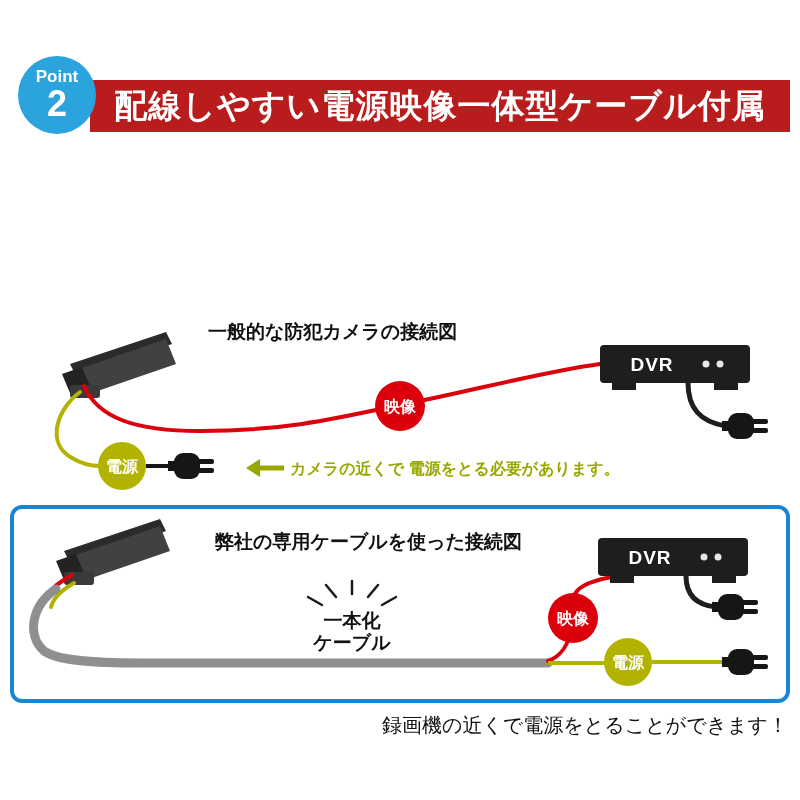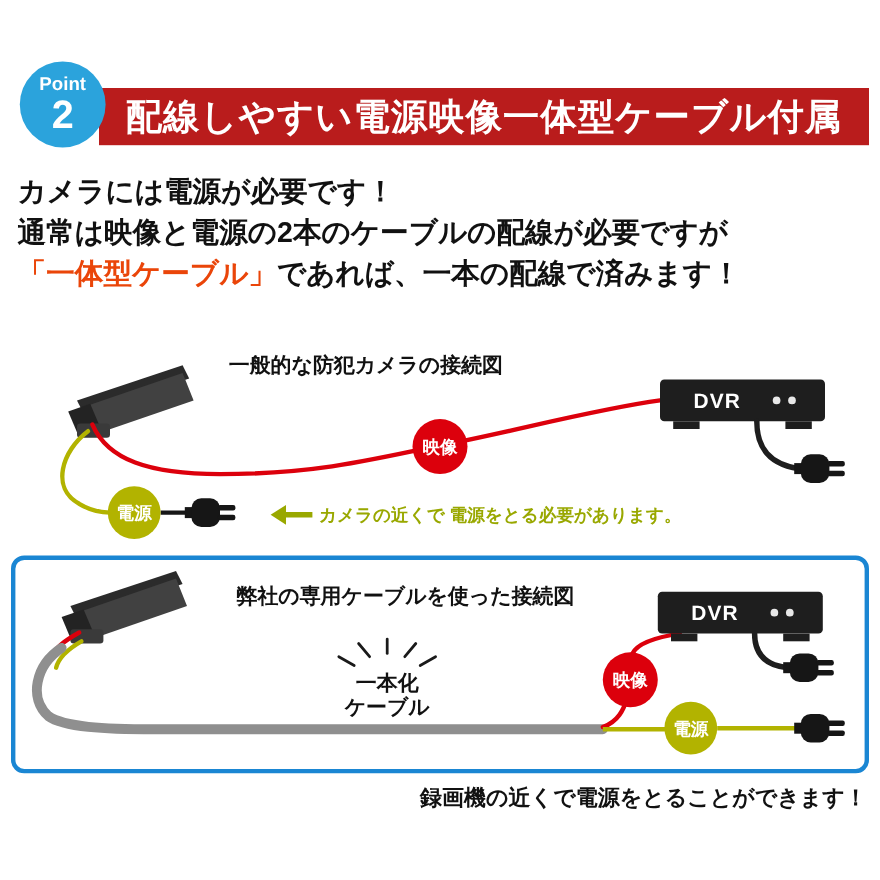--- a/index.html
+++ b/index.html
@@ -21,46 +21,41 @@
     line-height:37px; color:#111; white-space:nowrap; }
   .intro .hl { color:#ea4509; }
 
   .svg-abs { position:absolute; left:0; }
   #d1 { top:298px; z-index:1; }
   #d2 { top:505px; z-index:2; }
 
   .blue-box { position:absolute; left:10px; top:505px; width:780px; height:198px;
     border:4px solid #1a86d3; border-radius:12px; background:#fff; z-index:1; }
 
-  .bottom-note { position:absolute; top:712px; right:12px; font-size:20px; font-weight:bold;
+  .bottom-note { position:absolute; top:712px; right:12px; font-size:20px; font-weight:normal;
     color:#111; white-space:nowrap; }
 
   svg text { font-family:"Liberation Sans","DejaVu Sans",sans-serif; }
   .diag-title { font-size:19px; font-weight:bold; fill:#111; }
   .circle-label { font-size:16px; font-weight:bold; fill:#fff; text-anchor:middle; }
   .dvr-label { font-size:19px; font-weight:bold; fill:#fff; text-anchor:middle; letter-spacing:1px; }
   .olive-note { font-size:16px; font-weight:bold; fill:#99a800; }
   .cable-label { font-size:19px; font-weight:bold; fill:#111; text-anchor:middle; }
 </style>
 </head>
 <body>
 
 <div class="page">
 
   <div class="point-badge">
     <span class="pt">Point</span>
     <span class="num">2</span>
   </div>
   <div class="banner">配線しやすい電源映像一体型ケーブル付属</div>
 
-  <div class="intro">
-    <p>カメラには電源が必要です！</p>
-    <p>通常は映像と電源の2本のケーブルの配線が必要ですが</p>
-    <p><span class="hl">「一体型ケーブル」</span><span>であれば、一本の配線で済みます！</span></p>
-  </div>
 
   <svg id="d1" class="svg-abs" width="800" height="205" viewBox="0 0 800 205">
     <defs>
       <g id="camera-shape">
         <polygon points="8,34 104,2 110,14 14,46" fill="#2b2b2b"></polygon>
         <polygon points="14,40 104,9 114,34 24,65" fill="#414141"></polygon>
         <polygon points="0,44 20,37 28,56 8,63" fill="#232323"></polygon>
         <rect x="8" y="55" width="30" height="13" rx="3" fill="#3a3a3a"></rect>
       </g>
       <g id="plug-shape">

